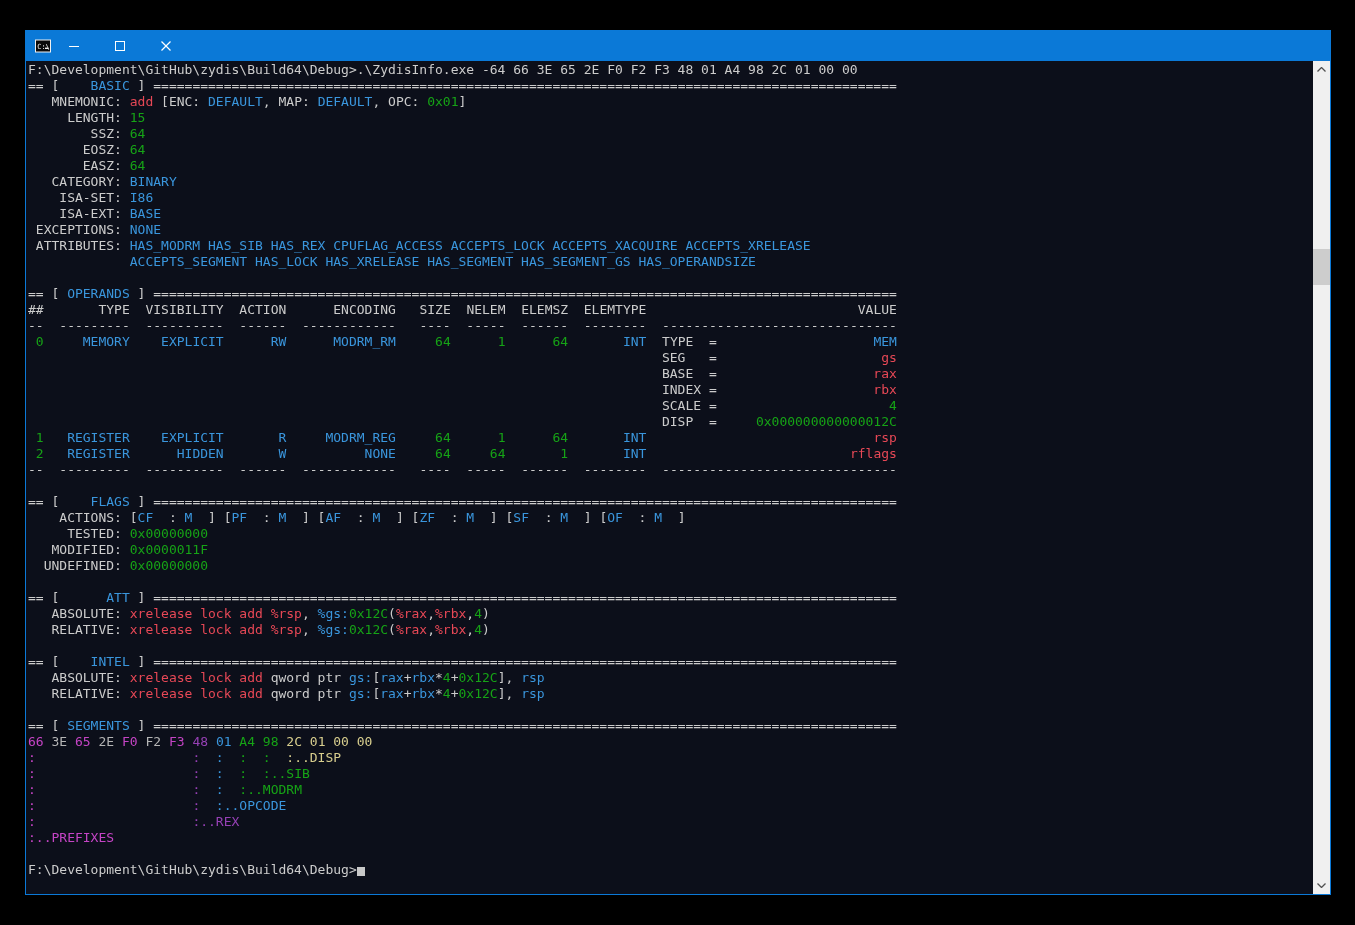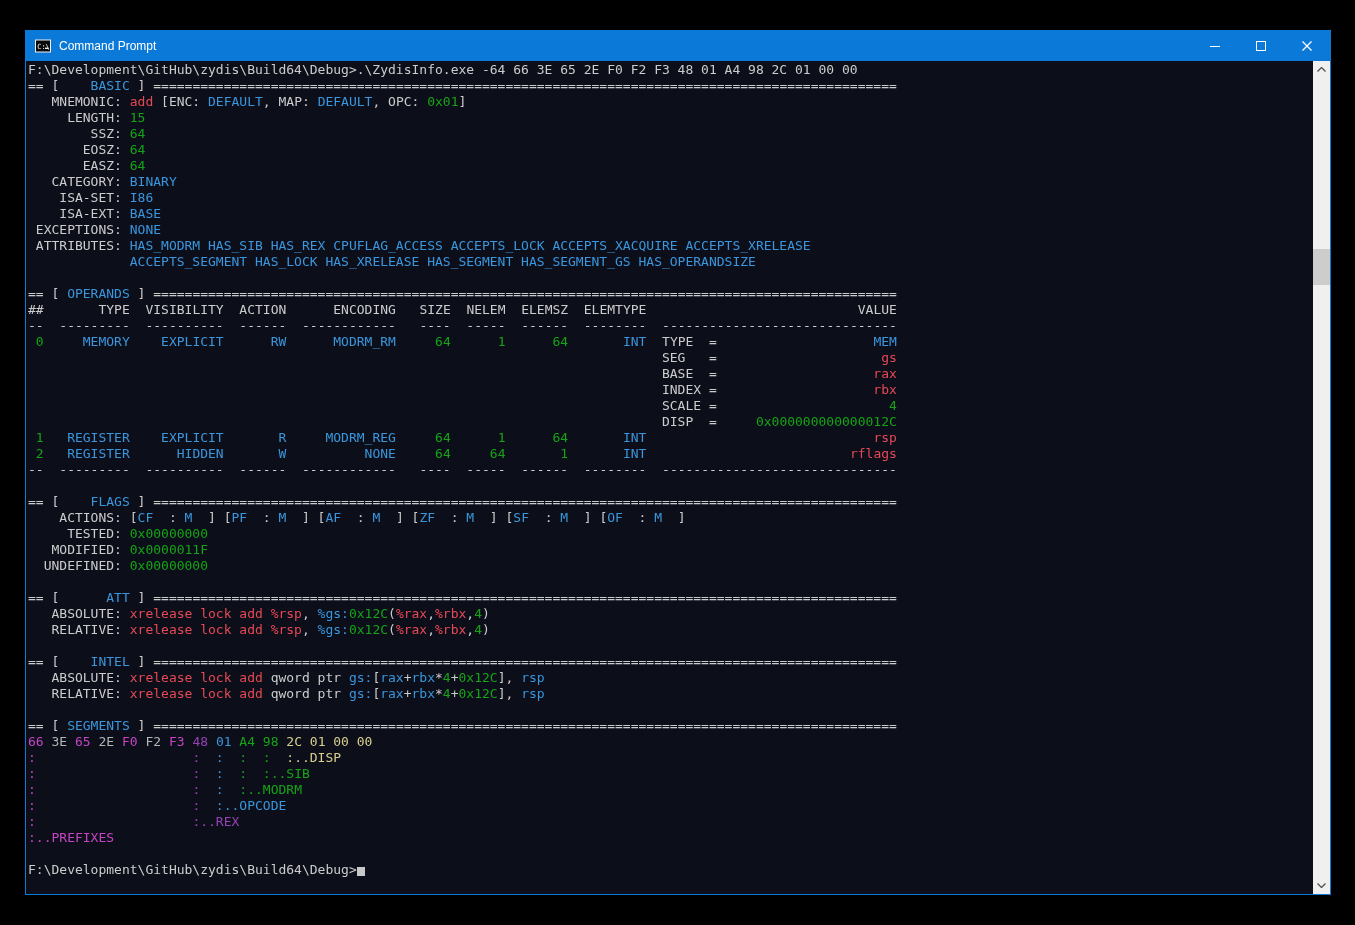--- a/index.html
+++ b/index.html
@@ -39,21 +39,20 @@
   <div class="window">
 
     <div class="titlebar">
       <span class="app-icon">
         <svg viewBox="0 0 16 16" width="16" height="16">
           <rect x="0.5" y="2" width="15" height="12" fill="#0a0a0a" stroke="#f0f0f0" stroke-width="1"></rect>
           <text x="2.2" y="10.5" font-size="7" fill="#f0f0f0" font-family="DejaVu Sans Mono, monospace">C:\</text>
           <rect x="10" y="9.6" width="3.5" height="1.4" fill="#f0f0f0"></rect>
         </svg>
       </span>
-      <span class="title-text">Command Prompt</span>
       <div class="tb-btn">
         <span class="glyph-min"></span>
       </div>
       <div class="tb-btn">
         <span class="glyph-max"></span>
       </div>
       <div class="tb-btn">
         <svg width="10" height="10" viewBox="0 0 10 10">
           <line x1="0.5" y1="0.5" x2="9.5" y2="9.5" stroke="#fff" stroke-width="1.2"></line>
           <line x1="9.5" y1="0.5" x2="0.5" y2="9.5" stroke="#fff" stroke-width="1.2"></line>

